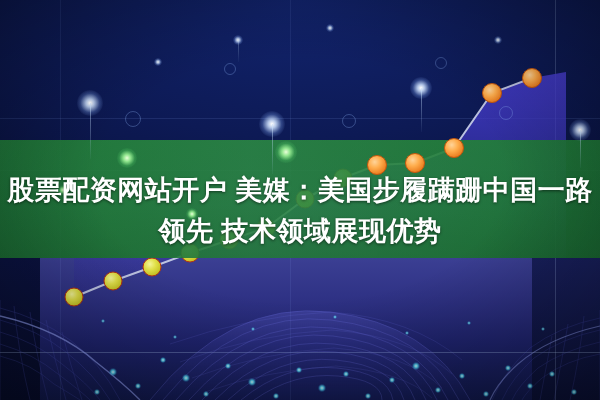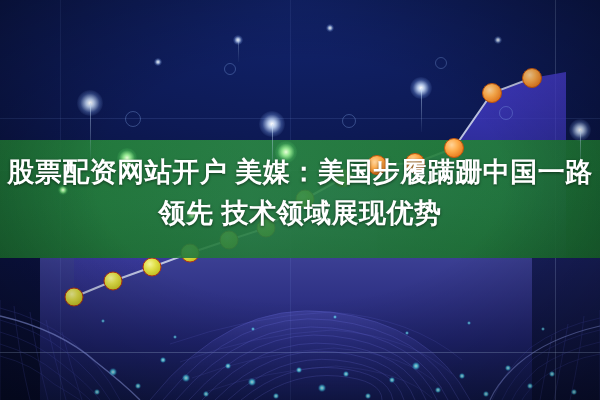--- a/index.html
+++ b/index.html
@@ -53,21 +53,21 @@
     mix-blend-mode:normal;
   }
   #green-band-tint{
     position:absolute;left:0;right:0;top:140px;height:118px;
     background:linear-gradient(180deg, rgba(34,124,56,.35), rgba(30,110,50,.15) 55%, rgba(24,96,44,.35));
     pointer-events:none;
   }
 
   
   #headline{
-    position:absolute;left:0;right:0;top:152px;
+    position:absolute;left:0;right:0;top:170px;
     text-align:center;
     color:#ffffff;
     font-size:27px;
     font-weight:bold;
     line-height:41px;
     letter-spacing:.5px;
     text-shadow:0 1px 3px rgba(0,0,0,.55);
     white-space:normal;
     padding:0 6px;
     box-sizing:border-box;

